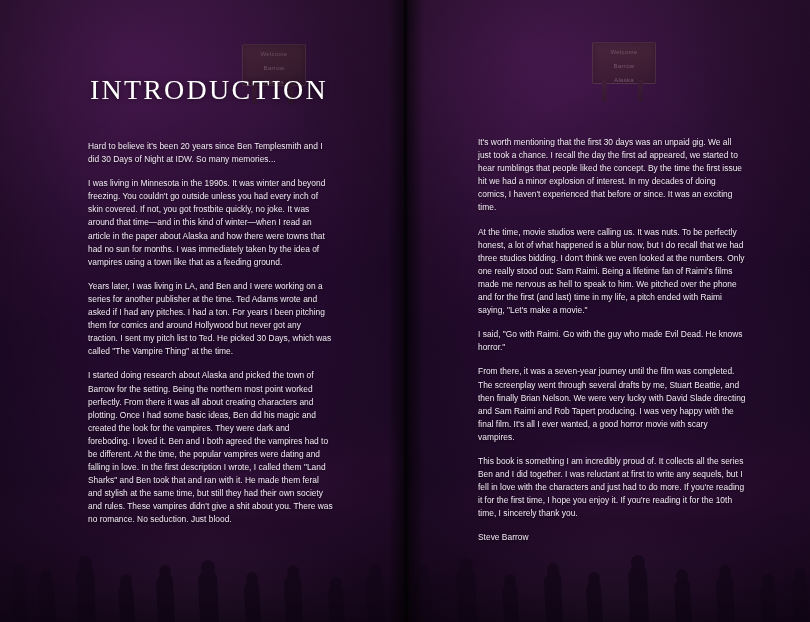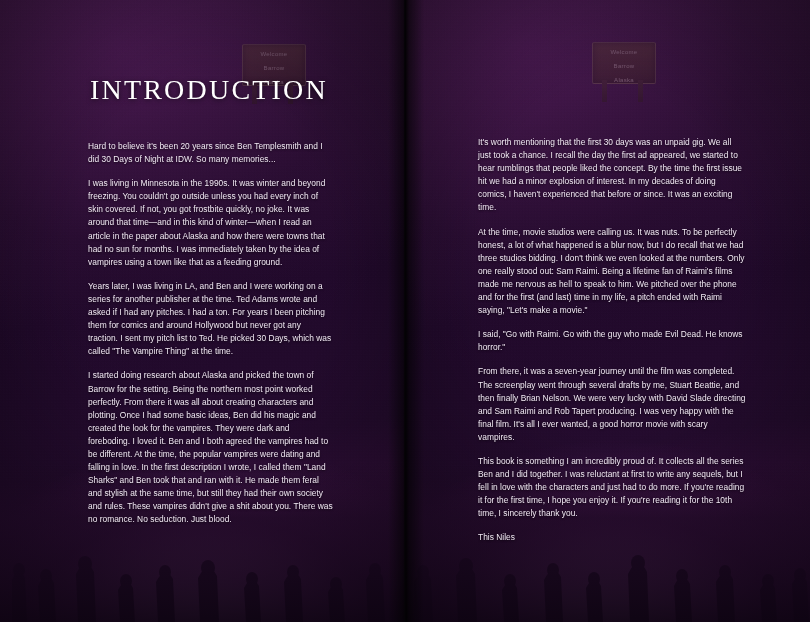--- a/index.html
+++ b/index.html
@@ -286,19 +286,19 @@
 
     <div class="page-vignette"></div>
 
     <div class="content">
       <div class="col right-col">
         <p>It's worth mentioning that the first 30 days was an unpaid gig. We all just took a chance. I recall the day the first ad appeared, we started to hear rumblings that people liked the concept. By the time the first issue hit we had a minor explosion of interest. In my decades of doing comics, I haven't experienced that before or since. It was an exciting time.</p>
         <p>At the time, movie studios were calling us. It was nuts. To be perfectly honest, a lot of what happened is a blur now, but I do recall that we had three studios bidding. I don't think we even looked at the numbers. Only one really stood out: Sam Raimi. Being a lifetime fan of Raimi's films made me nervous as hell to speak to him. We pitched over the phone and for the first (and last) time in my life, a pitch ended with Raimi saying, "Let's make a movie."</p>
         <p>I said, "Go with Raimi. Go with the guy who made Evil Dead. He knows horror."</p>
         <p>From there, it was a seven-year journey until the film was completed. The screenplay went through several drafts by me, Stuart Beattie, and then finally Brian Nelson. We were very lucky with David Slade directing and Sam Raimi and Rob Tapert producing. I was very happy with the final film. It's all I ever wanted, a good horror movie with scary vampires.</p>
         <p>This book is something I am incredibly proud of. It collects all the series Ben and I did together. I was reluctant at first to write any sequels, but I fell in love with the characters and just had to do more. If you're reading it for the first time, I hope you enjoy it. If you're reading it for the 10th time, I sincerely thank you.</p>
-        <p class="sig">This Niles</p>
+        <p class="sig">Steve Barrow</p>
       </div>
     </div>
   </div>
 
   <div class="gutter"></div>
 </div>
 
 </body></html>

